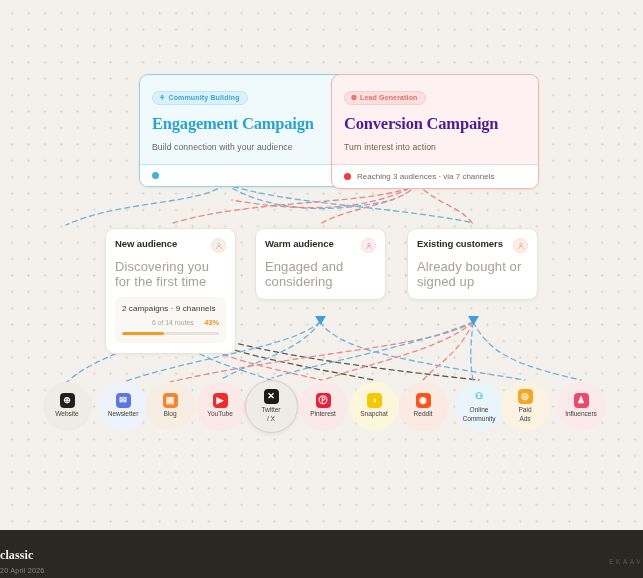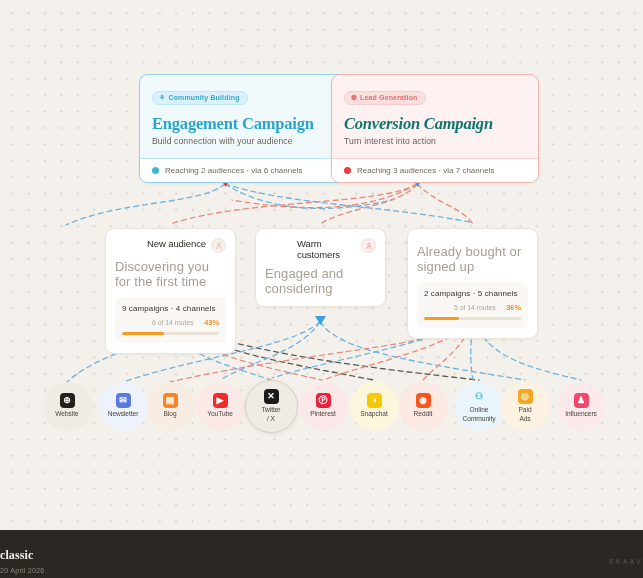--- a/index.html
+++ b/index.html
@@ -55,26 +55,26 @@
   .badge-ico { font-size: 7px; line-height: 1; display:inline-block; }
 
   .camp-title {
     font-family: "Liberation Serif", serif;
     font-weight: 700;
     font-size: 16.5px;
     letter-spacing: -.2px;
     margin-top: 9px;
   }
   .camp-title.blue { color: #2ba4cc; }
-  .camp-title.red  { color: #0f766e; font-style: italic; }
+  .camp-title.red  { color: #4c1d95; }
 
   .camp-sub {
     font-size: 8.6px;
     color: #6a6258;
-    margin-top: 2px;
+    margin-top: 8px;
     letter-spacing: .1px;
   }
 
   .camp-foot {
     background: #ffffff;
     padding: 7px 12px;
     display: flex;
     align-items: center;
     gap: 6px;
     font-size: 8px;
@@ -95,21 +95,21 @@
     border-radius: 9px;
     border: 1px solid #eae3da;
     padding: 9px 9px 10px 9px;
     box-shadow: 0 1px 3px rgba(60,50,40,.06);
   }
   .aud.a1 { left: 105px; }
   .aud.a2 { left: 255px; }
   .aud.a3 { left: 407px; }
 
   .aud-head { display: flex; align-items: flex-start; justify-content: space-between; }
-  .aud-title { font-size: 9.5px; font-weight: 400; color: #2e2a25; letter-spacing: -.1px; margin-left: 32px; }
+  .aud-title { font-size: 9.5px; font-weight: 700; color: #2e2a25; letter-spacing: -.1px; }
   .aud-av {
     width: 15px; height: 15px; border-radius: 50%;
     display: flex; align-items: center; justify-content: center;
     flex: none;
   }
   .aud-av.c1 { background: #f6f0ea; border: 1px solid #eee3d7; }
   .aud-av.c2 { background: #fceeee; border: 1px solid #f8dede; }
   .aud-av.c3 { background: #fbeee6; border: 1px solid #f4dfd0; }
 
   .aud-sub { font-size: 13px; color: #a7a096; margin-top: 6px; letter-spacing: .1px; }
@@ -215,21 +215,20 @@
     <div class="camp-body">
       <span class="badge blue">
         <span class="badge-ico">⚘</span>
         <span>Community Building</span>
       </span>
       <div class="camp-title blue">Engagement Campaign</div>
       <div class="camp-sub">Build connection with your audience</div>
     </div>
     <div class="camp-foot">
       <span class="dot blue"></span>
-      <span>Reaching 2 audiences · via 6 channels</span>
     </div>
   </div>
 
   <div class="campaign red">
     <div class="camp-body">
       <span class="badge red">
         <span class="badge-ico">❁</span>
         <span>Lead Generation</span>
       </span>
       <div class="camp-title red">Conversion Campaign</div>
@@ -246,56 +245,55 @@
       <div class="aud-title">New audience</div>
       <div class="aud-av c1">
         <svg width="8" height="8" viewBox="0 0 16 16">
             <circle cx="8" cy="5" r="2.6" fill="none" stroke="#d9a892" stroke-width="1.3"></circle>
             <path d="M3.2 13.2c0-2.7 2.1-4.3 4.8-4.3s4.8 1.6 4.8 4.3" fill="none" stroke="#d9a892" stroke-width="1.3" stroke-linecap="round"></path>
           </svg>
       </div>
     </div>
     <div class="aud-sub">Discovering you for the first time</div>
     <div class="aud-stats">
-      <div class="aud-counts">9 campaigns · 4 channels</div>
+      <div class="aud-counts">2 campaigns · 9 channels</div>
       <div class="aud-row2">
         <span class="aud-routes">6 of 14 routes</span>
         <span class="aud-pct orange">43%</span>
       </div>
       <div class="bar">
           <i class="orange" style="width: 43%; background: rgb(247, 154, 30);"></i>
         </div>
     </div>
   </div>
 
   <div class="aud a2">
     <div class="aud-head">
-      <div class="aud-title">Warm customers</div>
+      <div class="aud-title">Warm audience</div>
       <div class="aud-av c2">
         <svg width="8" height="8" viewBox="0 0 16 16">
             <circle cx="8" cy="5" r="2.6" fill="none" stroke="#e08888" stroke-width="1.3"></circle>
             <path d="M3.2 13.2c0-2.7 2.1-4.3 4.8-4.3s4.8 1.6 4.8 4.3" fill="none" stroke="#e08888" stroke-width="1.3" stroke-linecap="round"></path>
           </svg>
       </div>
     </div>
     <div class="aud-sub">Engaged and considering</div>
   </div>
 
   <div class="aud a3">
+    <div class="aud-head">
+      <div class="aud-title">Existing customers</div>
+      <div class="aud-av c3">
+        <svg width="8" height="8" viewBox="0 0 16 16">
+            <circle cx="8" cy="5" r="2.6" fill="none" stroke="#dba07a" stroke-width="1.3"></circle>
+            <path d="M3.2 13.2c0-2.7 2.1-4.3 4.8-4.3s4.8 1.6 4.8 4.3" fill="none" stroke="#dba07a" stroke-width="1.3" stroke-linecap="round"></path>
+          </svg>
+      </div>
+    </div>
     <div class="aud-sub">Already bought or signed up</div>
-    <div class="aud-stats">
-      <div class="aud-counts">2 campaigns · 5 channels</div>
-      <div class="aud-row2">
-        <span class="aud-routes">5 of 14 routes</span>
-        <span class="aud-pct orange">36%</span>
-      </div>
-      <div class="bar">
-          <i class="orange" style="width: 36%; background: rgb(247, 154, 30);"></i>
-        </div>
-    </div>
   </div>
 
   <div id="channels-layer">
       <div class="chan" style="left: 42.5px; top: 381.5px; background: rgb(239, 236, 230);">
         <div class="chan-ico" style="background: rgb(35, 32, 28);">⊕</div>
         <div class="chan-lbl">Website</div>
       </div>
       <div class="chan" style="left: 98.5px; top: 381.5px; background: rgb(238, 242, 251);">
         <div class="chan-ico" style="background: rgb(91, 120, 224);">✉</div>
         <div class="chan-lbl">Newsletter</div>

